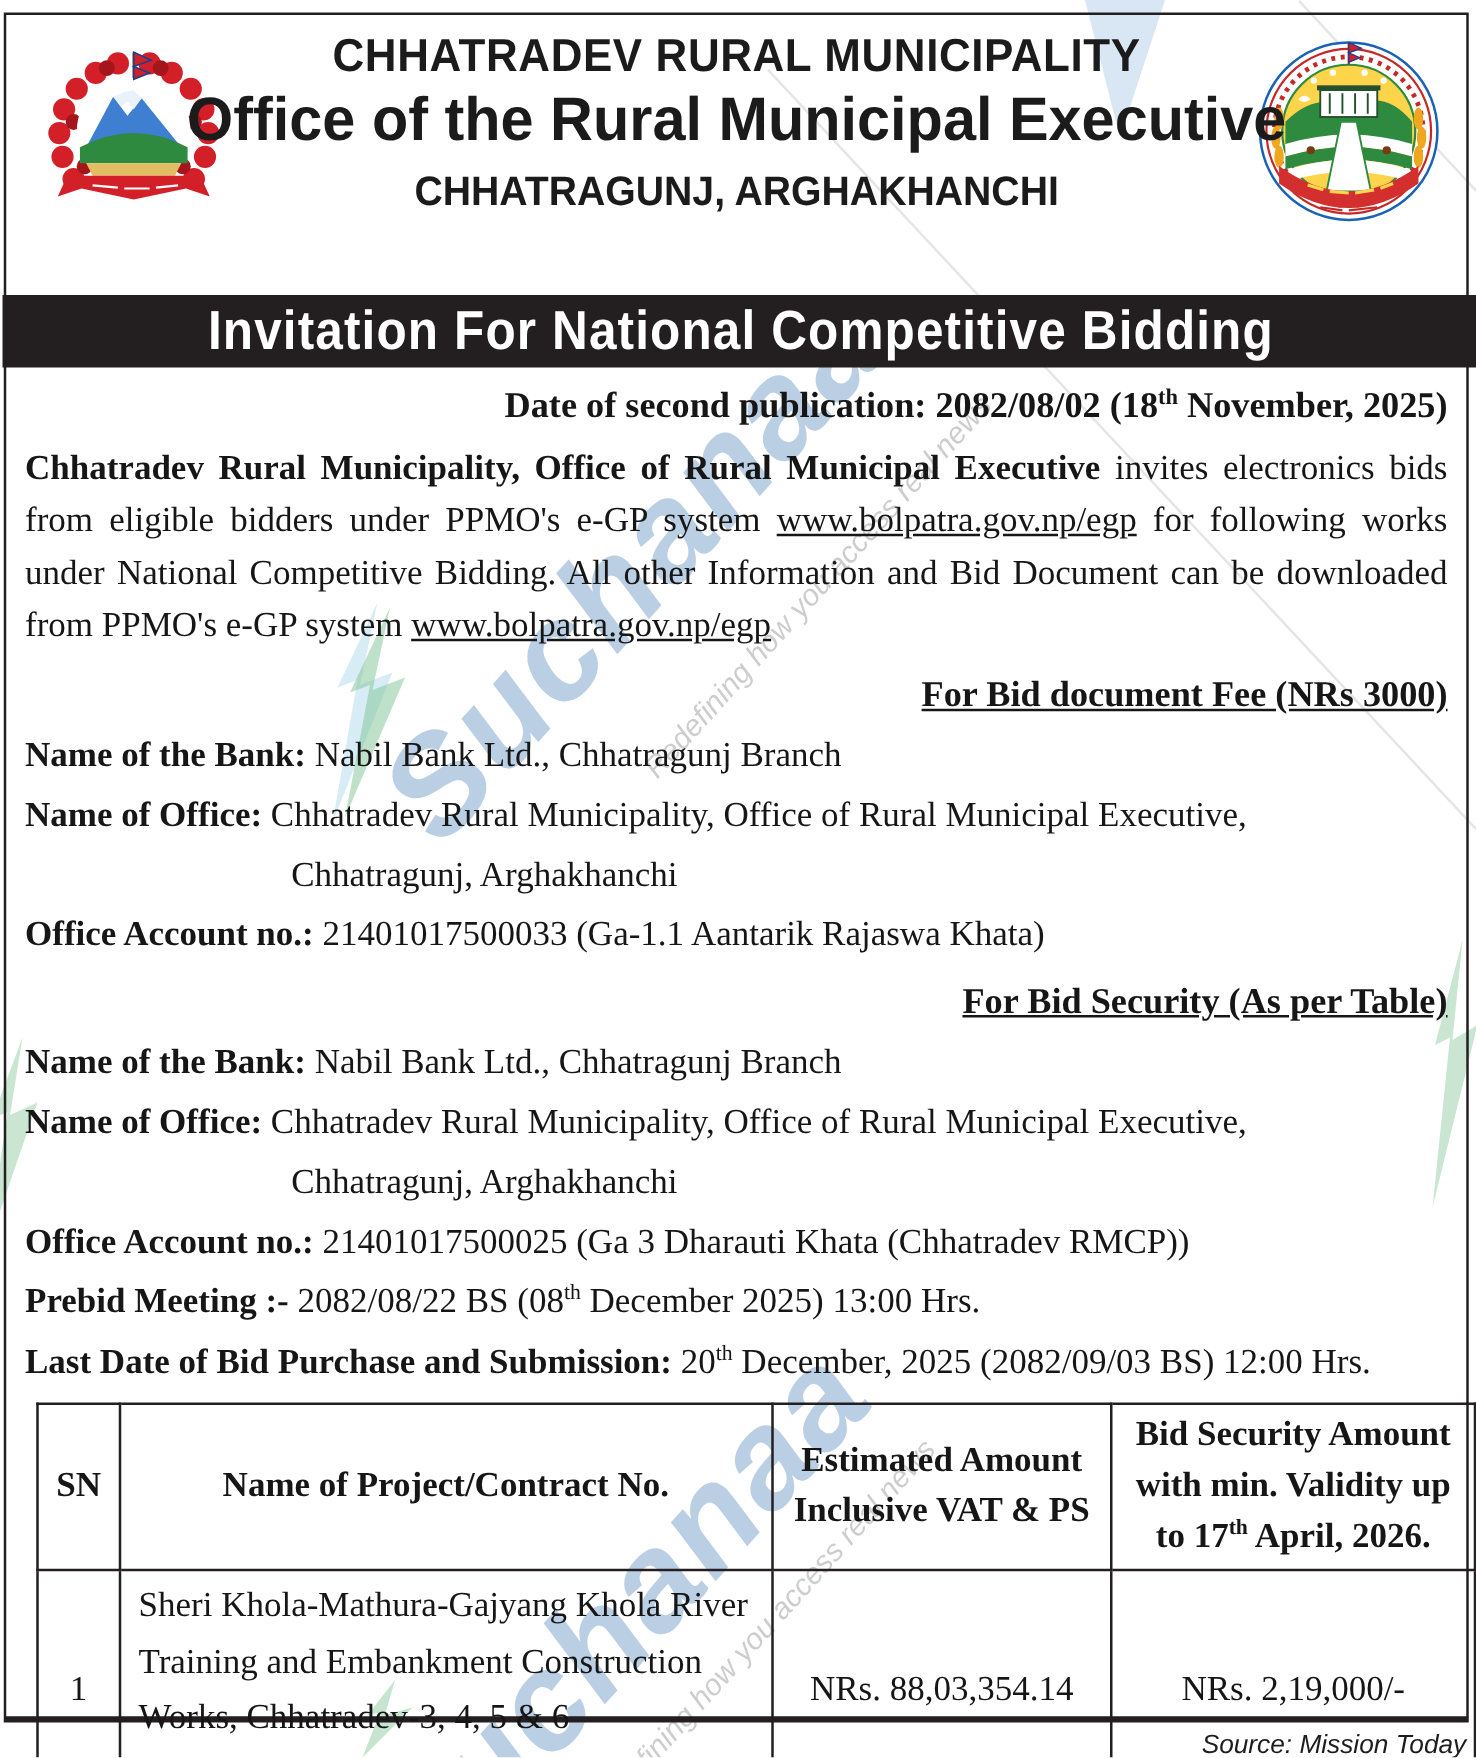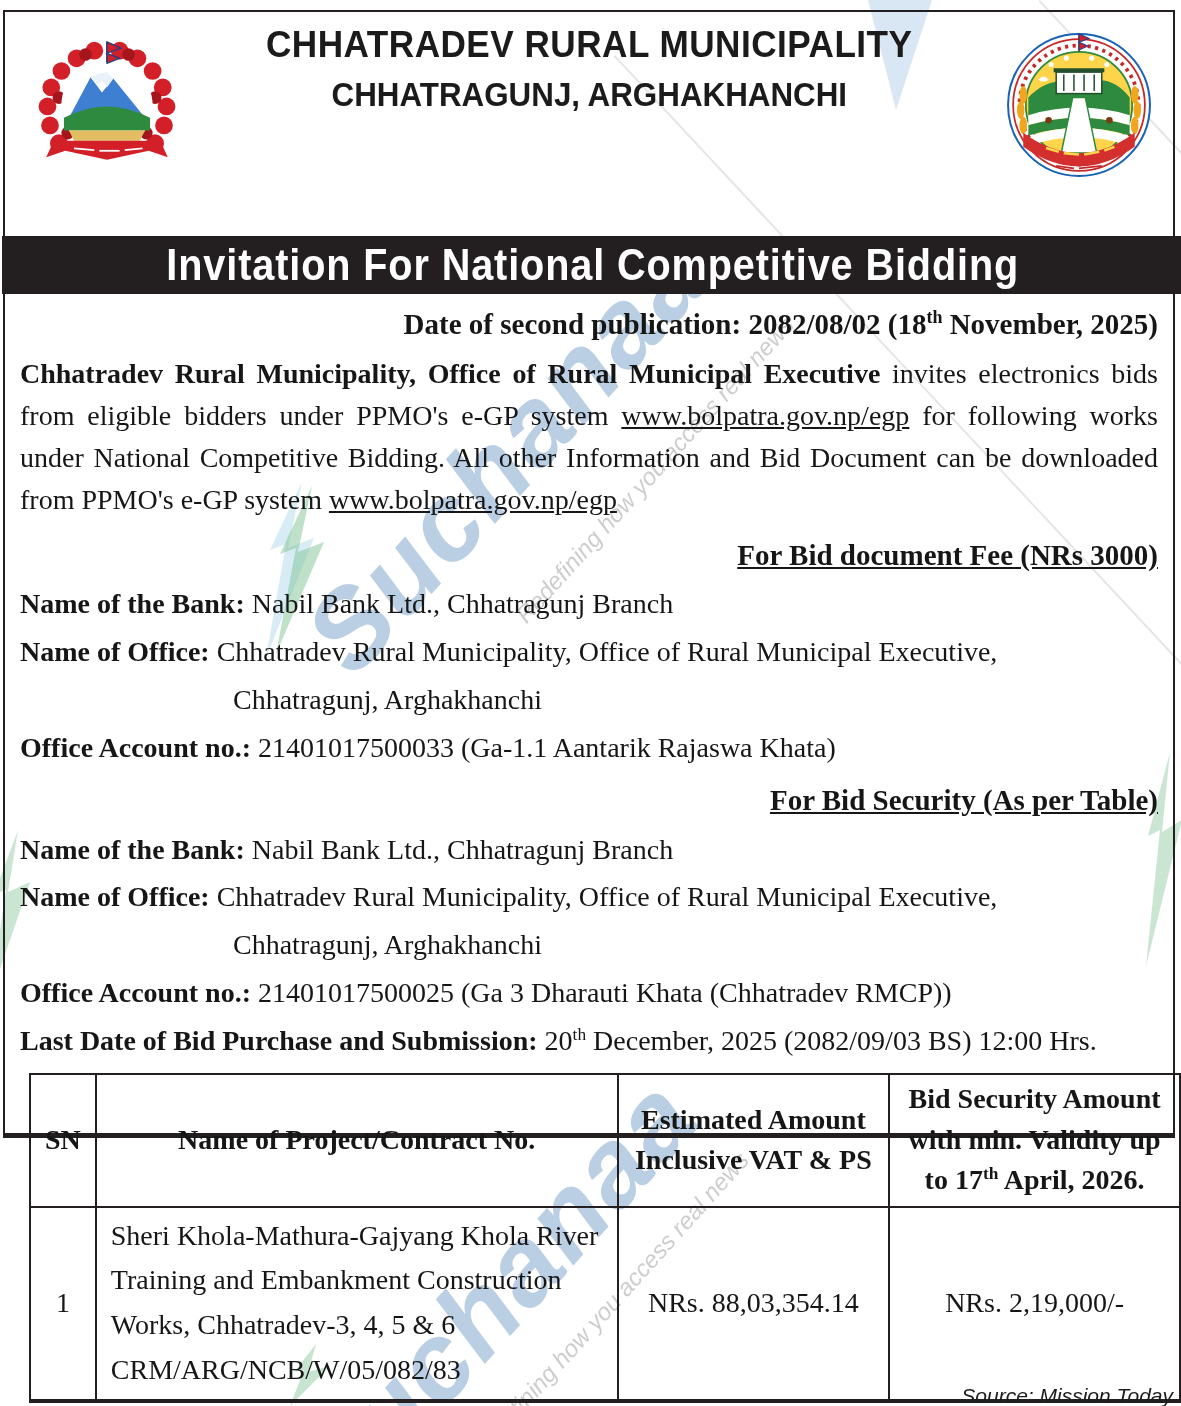--- a/index.html
+++ b/index.html
@@ -10,21 +10,21 @@
       font-style:italic;color:rgba(124,163,204,0.52);white-space:nowrap;letter-spacing:2px;}
   .wm1{left:505px;top:455px;font-size:110px;transform:translate(-50%,-50%) rotate(-48deg);}
   .wm2{left:495px;top:1295px;font-size:110px;transform:translate(-50%,-50%) rotate(-48deg);}
   .tag{position:absolute;z-index:0;font-family:"Liberation Sans",sans-serif;font-style:italic;
        font-size:24px;color:rgba(145,145,145,0.45);white-space:nowrap;}
   .tag1{left:655px;top:470px;transform:translate(-50%,-50%) rotate(-48deg);}
   .tag2{left:610px;top:1305px;transform:translate(-50%,-50%) rotate(-48deg);}
   .shape{position:absolute;z-index:0;}
   .dline{position:absolute;z-index:0;height:2px;background:rgba(175,175,175,0.32);transform-origin:left top;}
   
-  .doc{position:absolute;left:3px;top:10px;width:1172px;height:1128px;box-sizing:border-box;
+  .doc{position:absolute;left:3px;top:10px;width:1172px;height:1368px;box-sizing:border-box;
        border:2px solid #231f20;border-bottom:5px solid #231f20;z-index:1;}
   
   .hdr{position:relative;height:224px;}
   .logo{position:absolute;}
   .logo-left{left:26px;top:26px;width:152px;height:142px;}
   .logo-right{right:18px;top:10px;width:152px;height:166px;}
   .titles{text-align:center;padding-top:12px;font-family:"Liberation Sans",sans-serif;color:#1b1b1b;}
   .t1{font-size:37px;font-weight:bold;transform:scaleX(.95);display:inline-block;letter-spacing:.5px;}
   .t2{font-size:49px;font-weight:bold;margin-top:0px;transform:scaleX(.97);display:inline-block;}
   .t2row{margin-top:2px;}
@@ -181,20 +181,21 @@
             <line x1="60" y1="112" x2="78" y2="110"></line>
         </g>
         <g>
           <line x1="60" y1="6" x2="60" y2="20" stroke="#7a4a21" stroke-width="1.4"></line>
           <path d="M60,6 L68,9.5 L60,12.5 L67,15.5 L60,18.5 Z" fill="#d32028" stroke="#1a3f8f" stroke-width="0.8"></path>
         </g>
       </svg>
 
       <div class="titles">
         <div><span class="t1">CHHATRADEV RURAL MUNICIPALITY</span></div>
+        <div class="t2row"><span class="t2">Office of the Rural Municipal Executive</span></div>
         <div class="t3row"><span class="t3">CHHATRAGUNJ, ARGHAKHANCHI</span></div>
       </div>
     </div>
 
     <div class="banner">
       <span>Invitation For National Competitive Bidding</span>
     </div>
 
     <div class="content">
 
@@ -207,20 +208,21 @@
       <div class="line"><b class="lb">Name of Office:</b><span> Chhatradev Rural Municipality, Office of Rural Municipal Executive,</span></div>
       <div class="indent2"><span>Chhatragunj, Arghakhanchi</span></div>
       <div class="line"><b class="lb">Office Account no.:</b><span> 21401017500033 (Ga-1.1 Aantarik Rajaswa Khata)</span></div>
 
       <div class="sec-h">For Bid Security (As per Table)</div>
       <div class="line"><b class="lb">Name of the Bank:</b><span> Nabil Bank Ltd., Chhatragunj Branch</span></div>
       <div class="line"><b class="lb">Name of Office:</b><span> Chhatradev Rural Municipality, Office of Rural Municipal Executive,</span></div>
       <div class="indent2"><span>Chhatragunj, Arghakhanchi</span></div>
       <div class="line"><b class="lb">Office Account no.:</b><span> 21401017500025 (Ga 3 Dharauti Khata (Chhatradev RMCP))</span></div>
 
+      <div class="line"><b class="lb">Prebid Meeting :-</b><span> 2082/08/22 BS (08</span><sup>th</sup><span> December 2025) 13:00 Hrs.</span></div>
 
       <div class="line"><b class="lb">Last Date of Bid Purchase and Submission:</b><span> 20</span><sup>th</sup><span> December, 2025 (2082/09/03 BS) 12:00 Hrs.</span></div>
 
       <table class="bid">
         <thead>
           <tr>
             <th>SN</th>
             <th>Name of Project/Contract No.</th>
             <th>Estimated Amount Inclusive VAT &amp; PS</th>
             <th><span>Bid Security Amount with min. Validity up to 17</span><sup>th</sup><span> April, 2026.</span></th>

